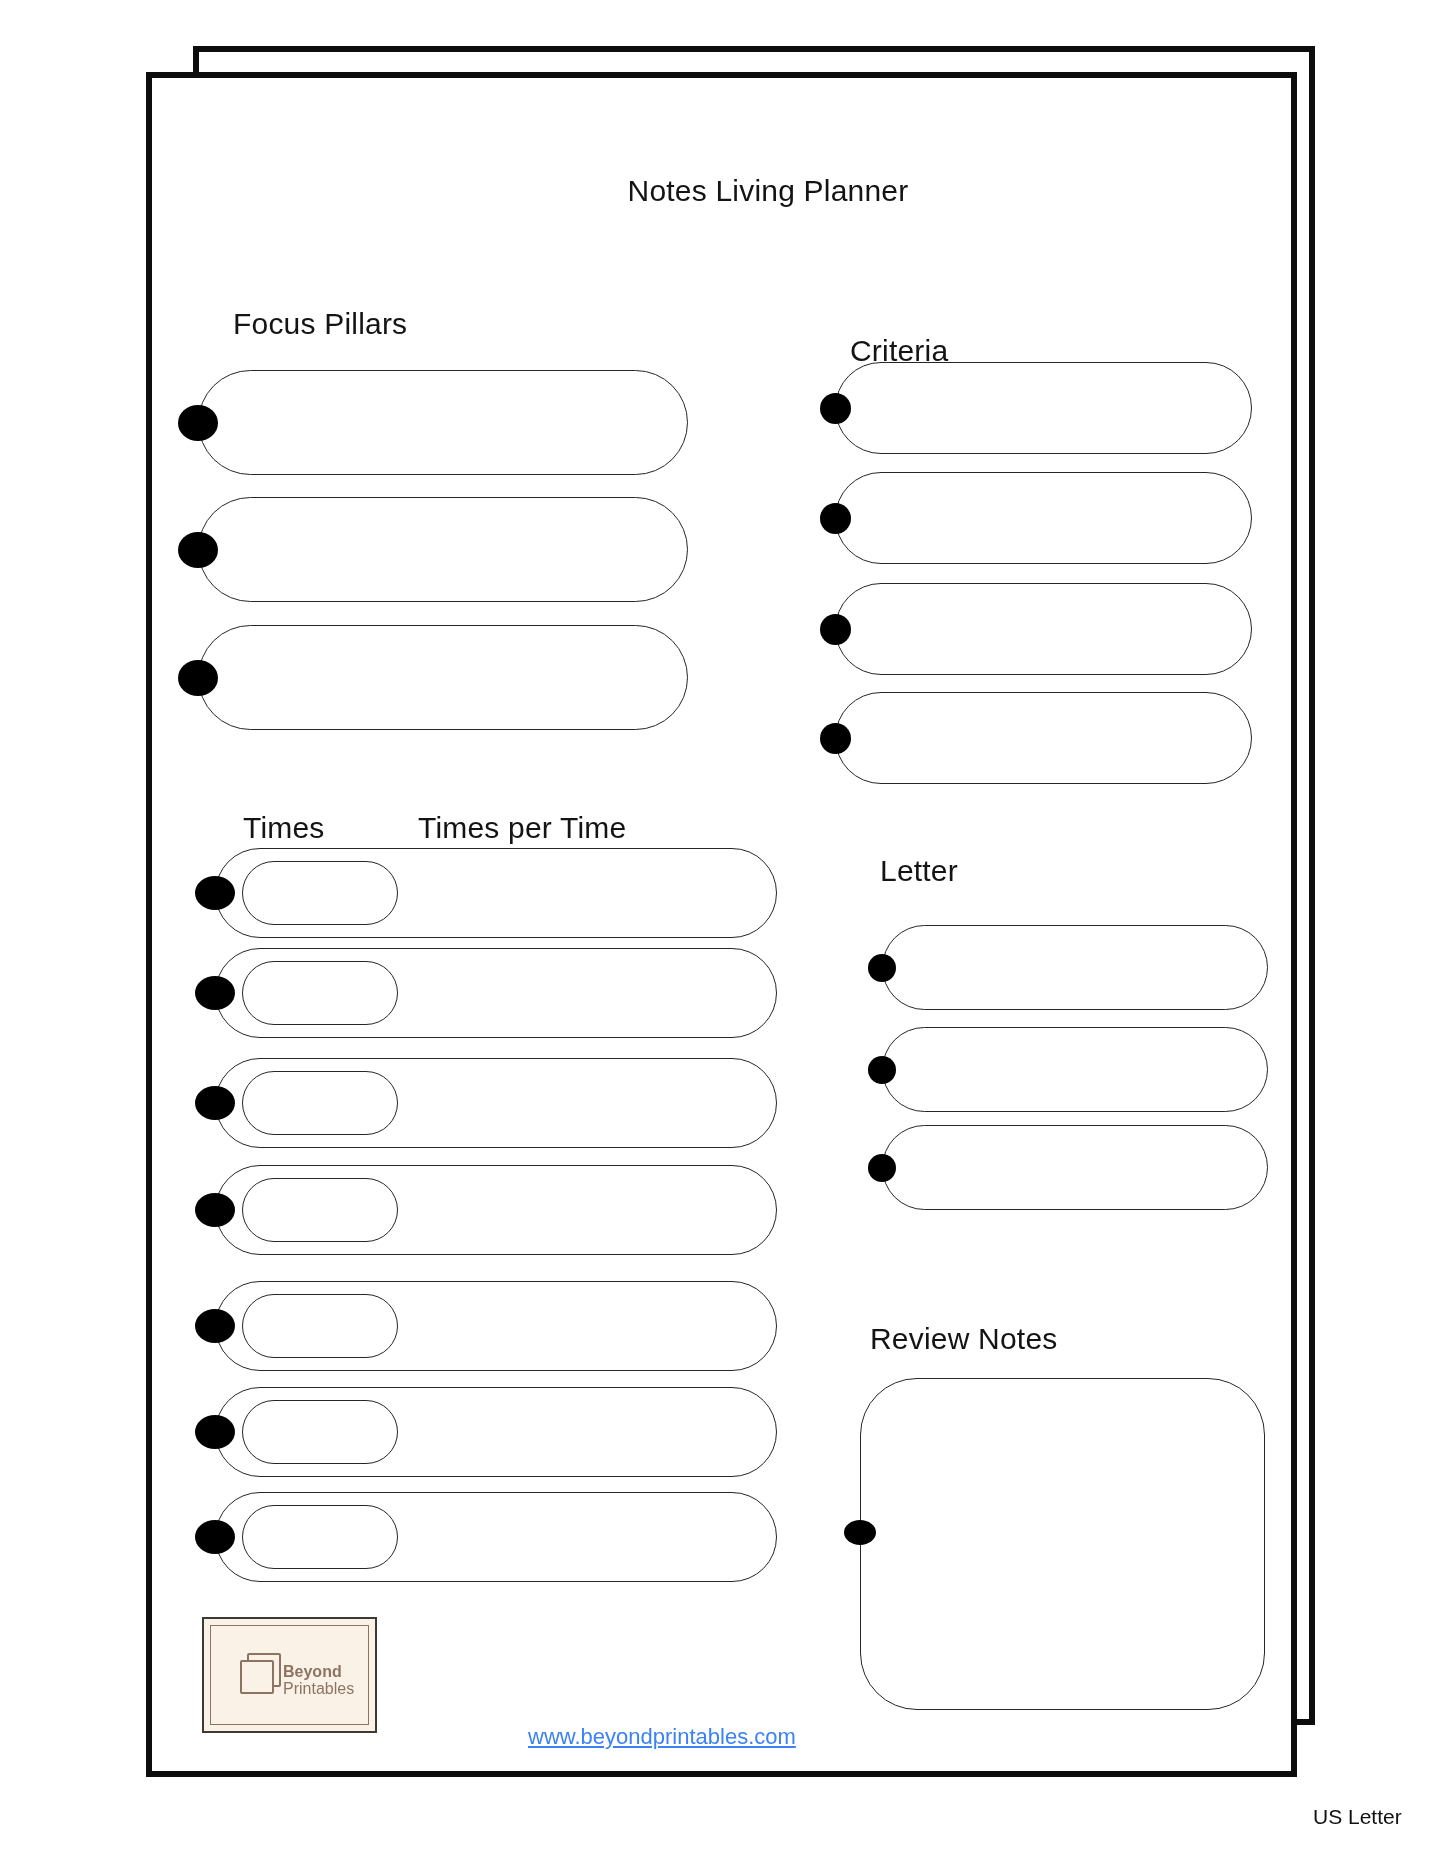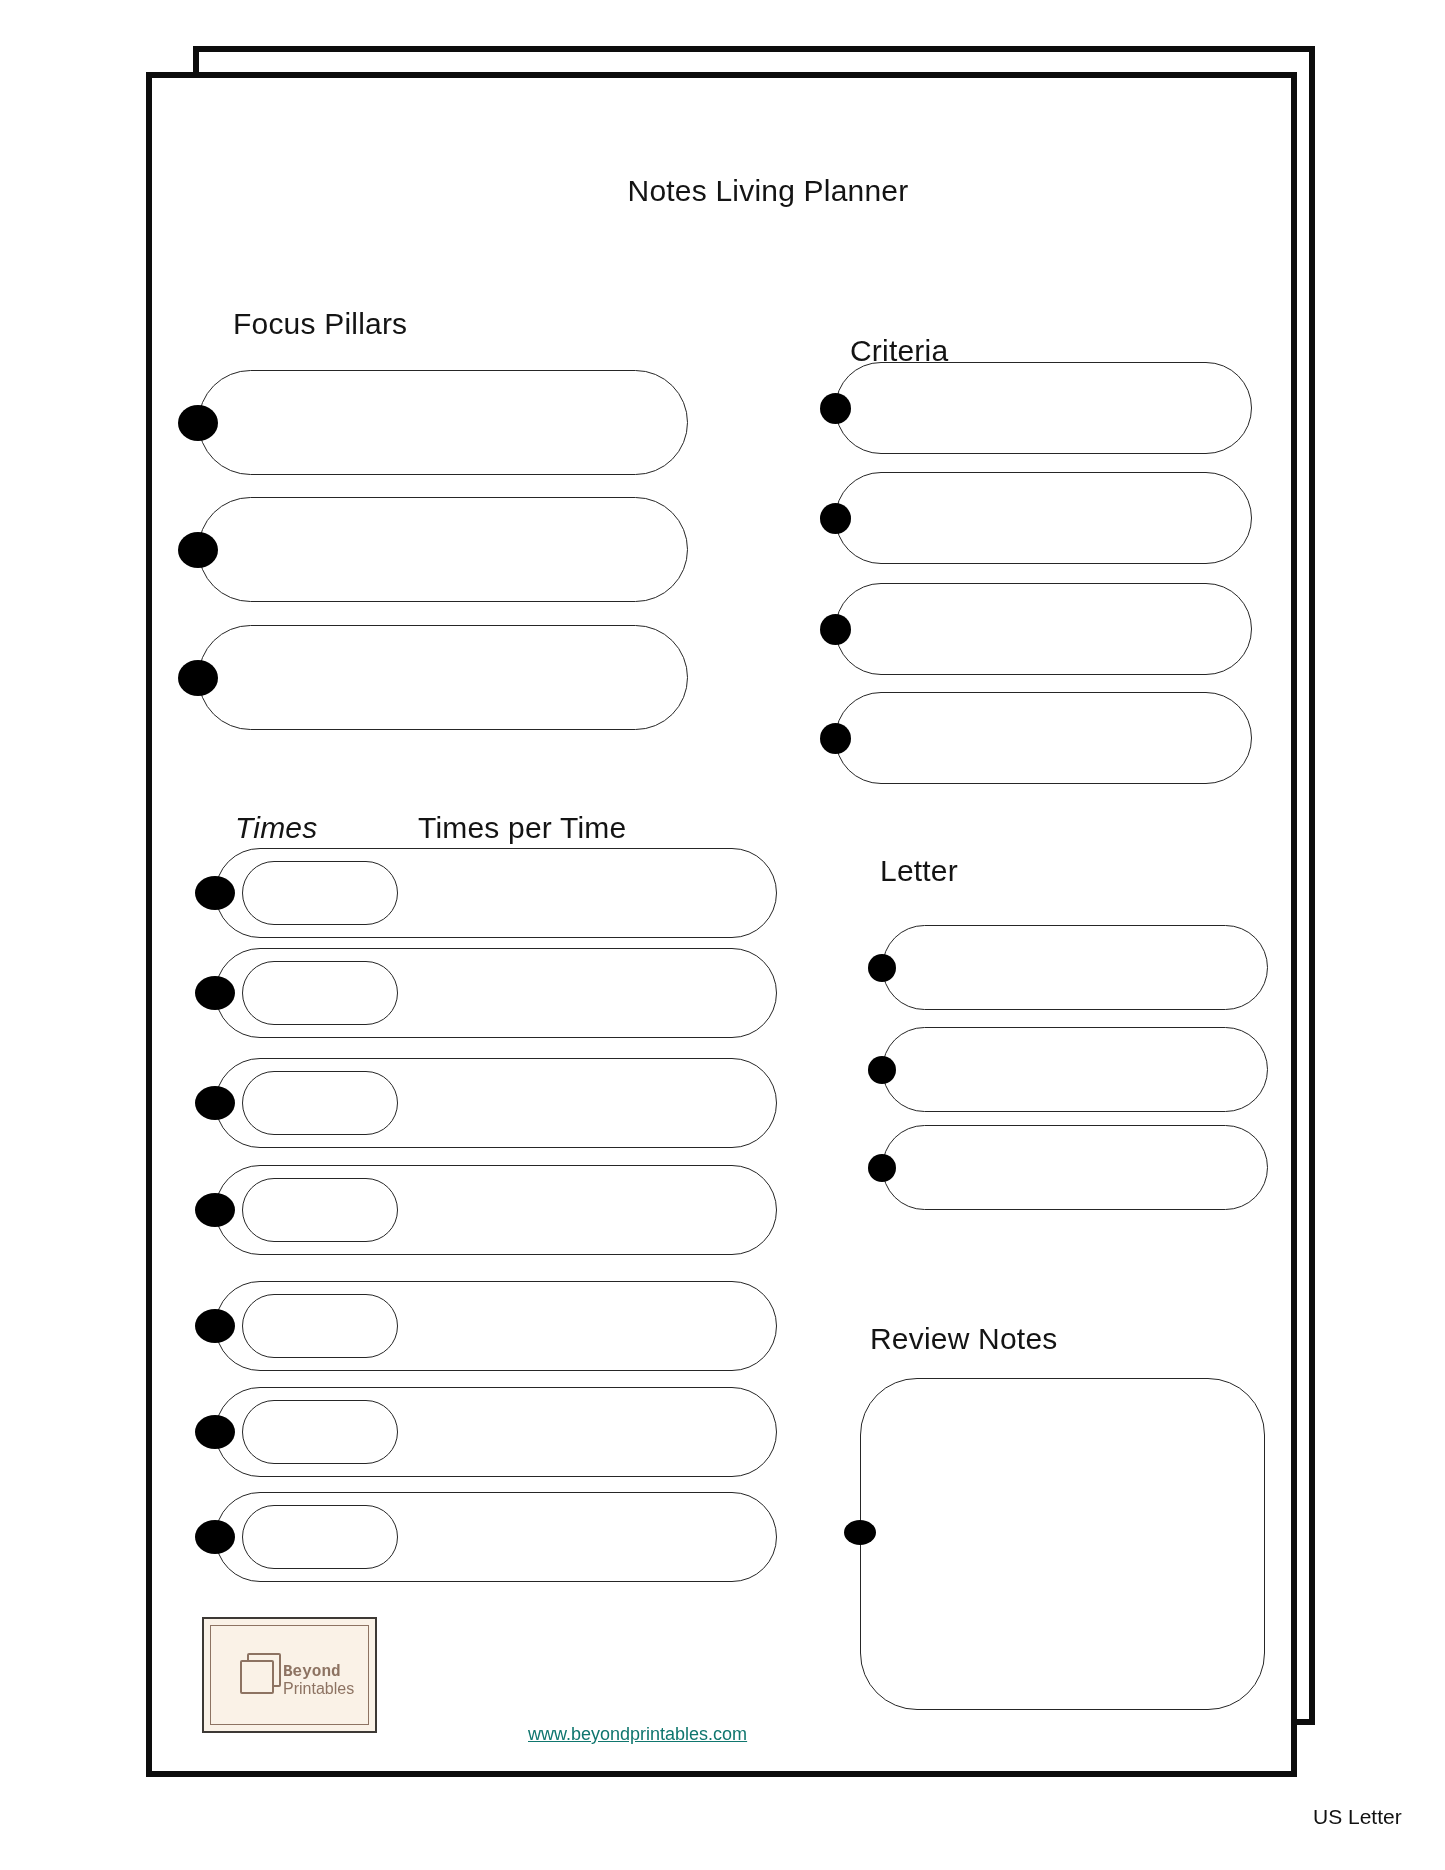--- a/index.html
+++ b/index.html
@@ -40,42 +40,42 @@
   .logo-sq{
     position:absolute;width:34px;height:34px;box-sizing:border-box;
     border:2px solid var(--logo-brown,#8d7362);border-radius:2px;
   }
   #logo-sq-back{left:43px;top:34px;background:var(--logo-cream,#faf2e7);}
   #logo-sq-front{left:36px;top:41px;background:var(--logo-cream,#faf2e7);}
   .logo-text{
     position:absolute;left:79px;font-size:16px;line-height:1;
     color:var(--logo-brown,#8d7362);white-space:nowrap;
   }
-  #logo-line1{top:45px;font-weight:700;font-family:Liberation Mono, monospace;}
+  #logo-line1{top:45px;font-weight:700;}
   #logo-line2{top:62px;font-weight:400;}
   #site-url{
-    position:absolute;left:528px;top:1725px;font-size:18px;line-height:1.1;
-    color:#0f766e;text-decoration:underline;white-space:nowrap;
+    position:absolute;left:528px;top:1725px;font-size:22px;line-height:1.1;
+    color:#3b82f6;text-decoration:underline;white-space:nowrap;
   }
   #page-size-label{
     position:absolute;left:1313px;top:1806px;font-size:21px;line-height:1;
     color:#111111;white-space:nowrap;
   }
 </style>
 </head>
 <body style="--logo-brown: #8d7362; --logo-cream: #faf2e7;">
 
 <div class="abs sheet" id="back-sheet" style="left:193px;top:46px;width:1122px;height:1679px;"></div>
 <div class="abs sheet" id="front-sheet" style="left:146px;top:72px;width:1151px;height:1705px;"></div>
 
 <div id="title">Notes Living Planner</div>
 
 <div class="heading" style="left:233px;top:309px;">Focus Pillars</div>
 <div class="heading" style="left:850px;top:336px;">Criteria</div>
-<div class="heading" style="left:235px;top:813px;font-style:italic;">Times</div>
+<div class="heading" style="left:243px;top:813px;">Times</div>
 <div class="heading" style="left:418px;top:813px;">Times per Time</div>
 <div class="heading" style="left:880px;top:856px;">Letter</div>
 <div class="heading" style="left:870px;top:1296px;margin-top:28px;">Review Notes</div>
 
 <div id="fields-root">
     <div class="pill" style="left: 198px; top: 370px; width: 490px; height: 105px; border-radius: 53px;"></div>
     <div class="dot" style="left: 178px; top: 404.5px; width: 40px; height: 36px; background: rgb(0, 0, 0);"></div>
     <div class="pill" style="left: 198px; top: 497px; width: 490px; height: 105px; border-radius: 53px;"></div>
     <div class="dot" style="left: 178px; top: 531.5px; width: 40px; height: 36px; background: rgb(0, 0, 0);"></div>
     <div class="pill" style="left: 198px; top: 625px; width: 490px; height: 105px; border-radius: 53px;"></div>

